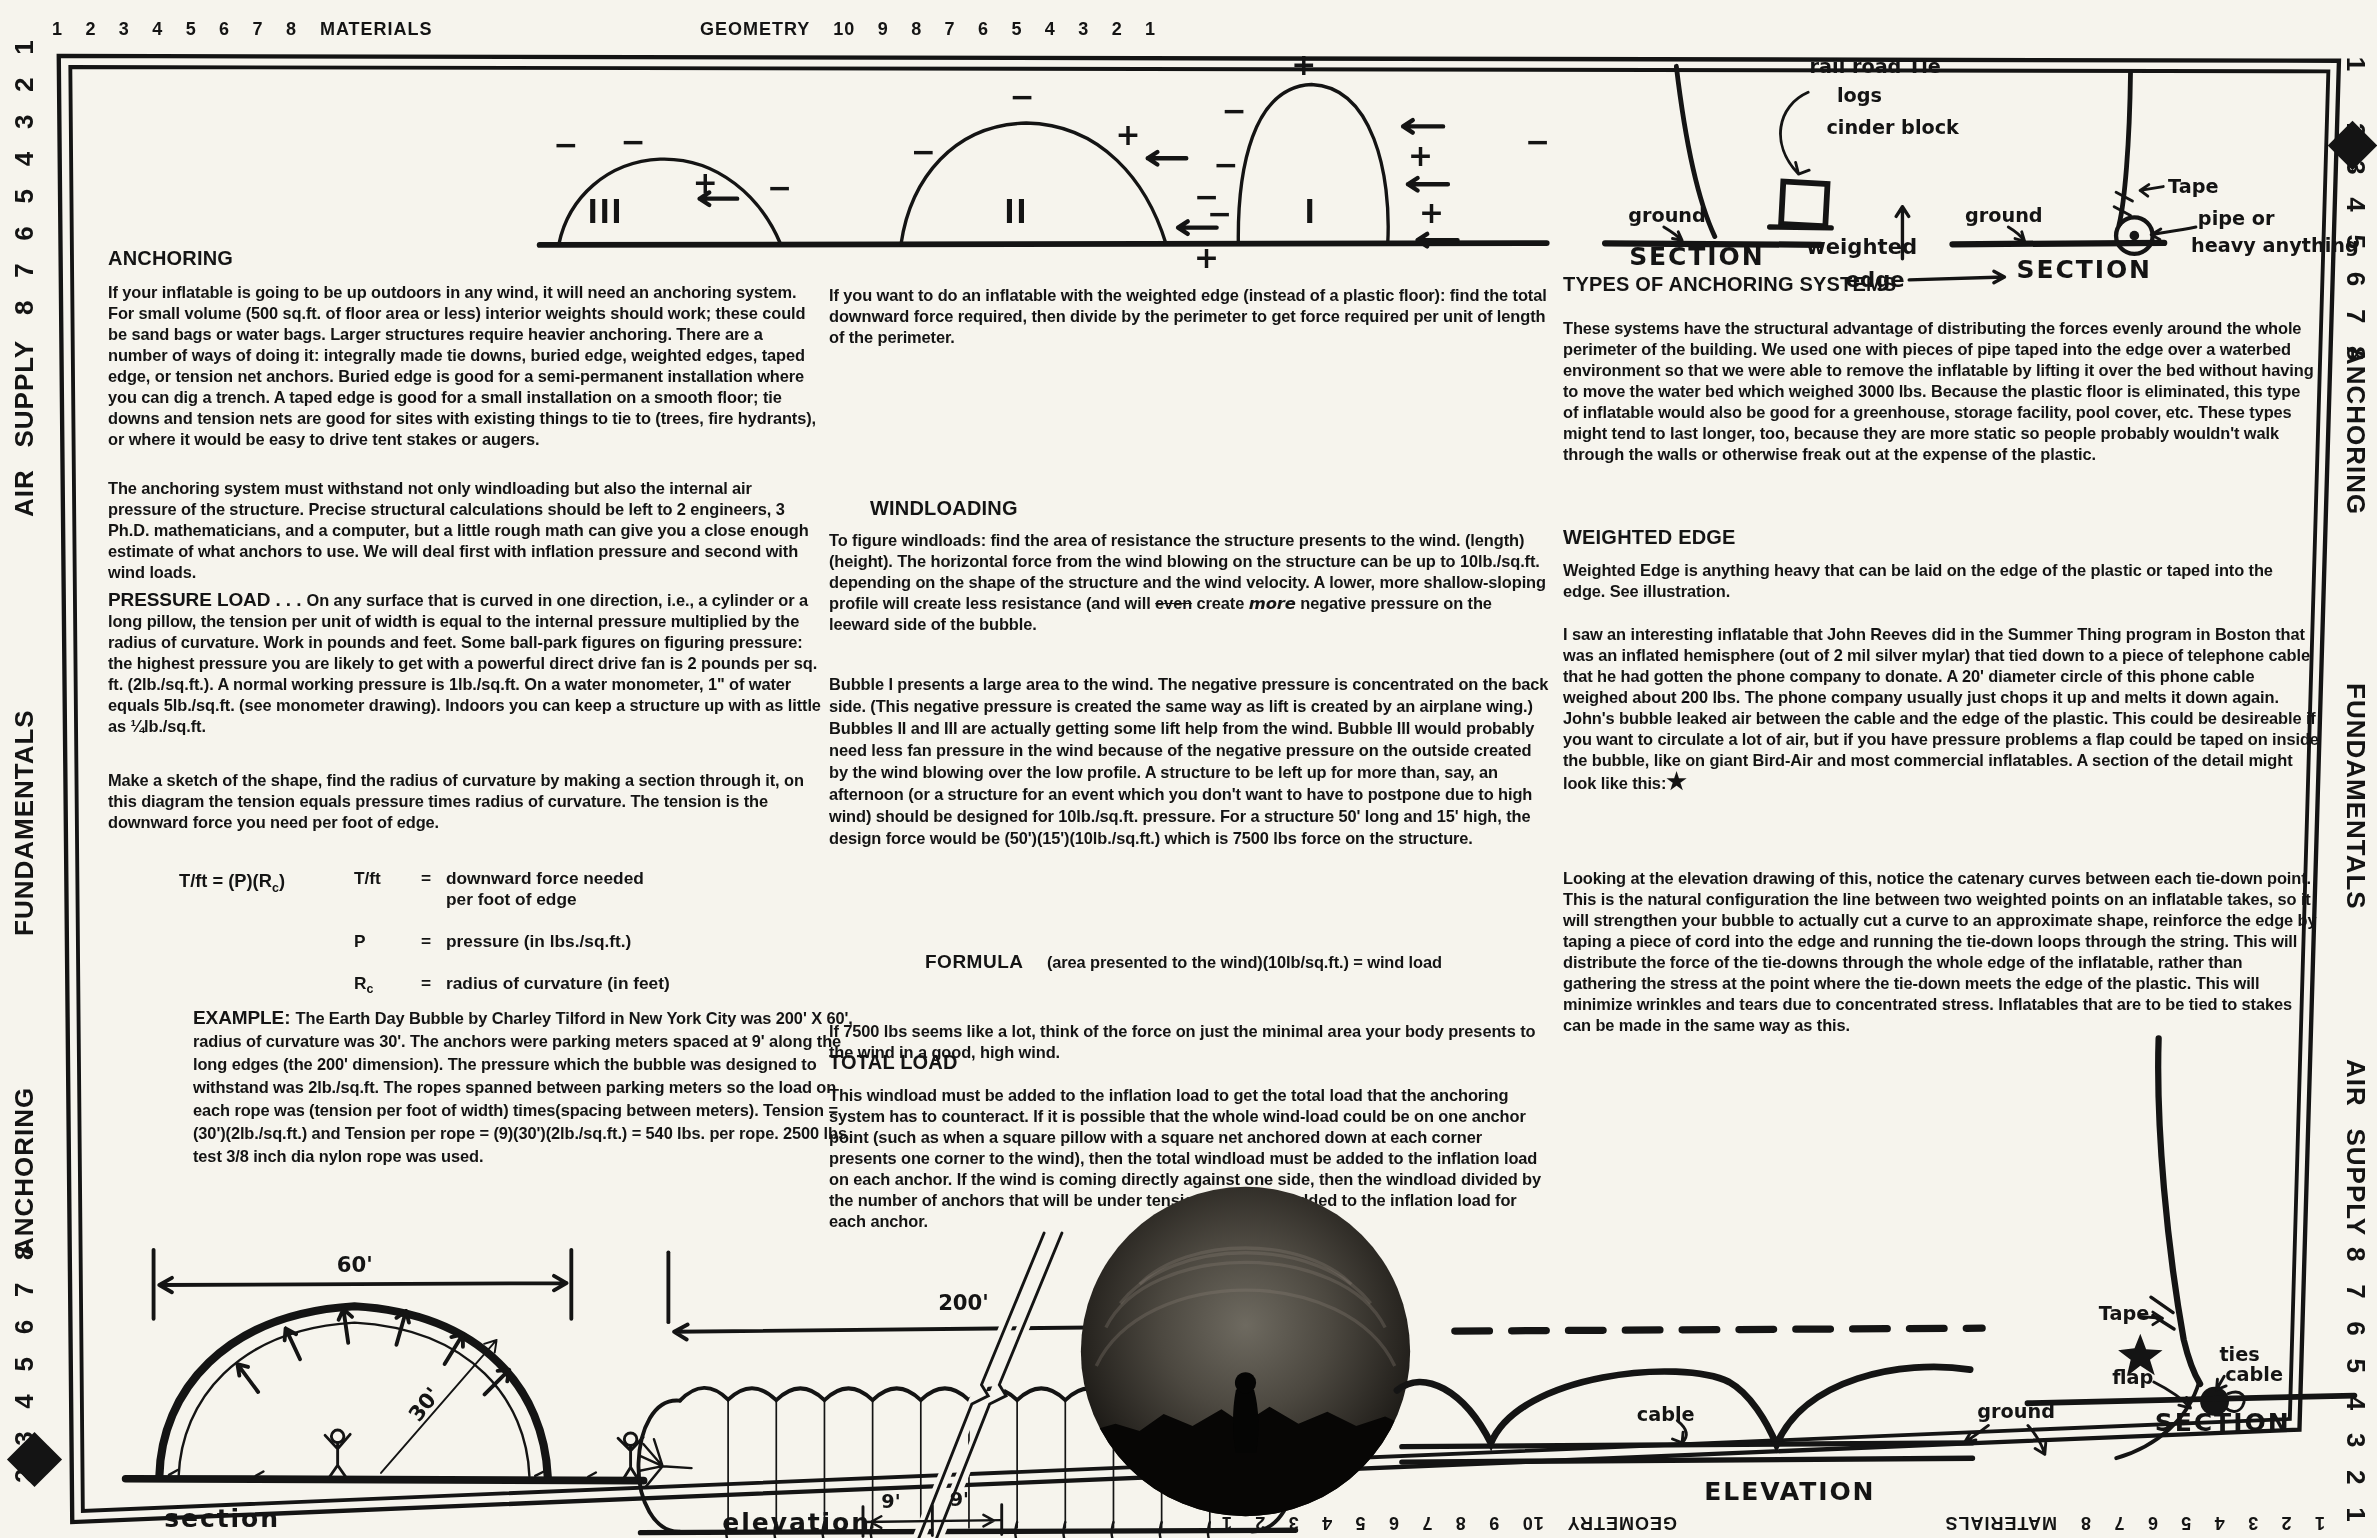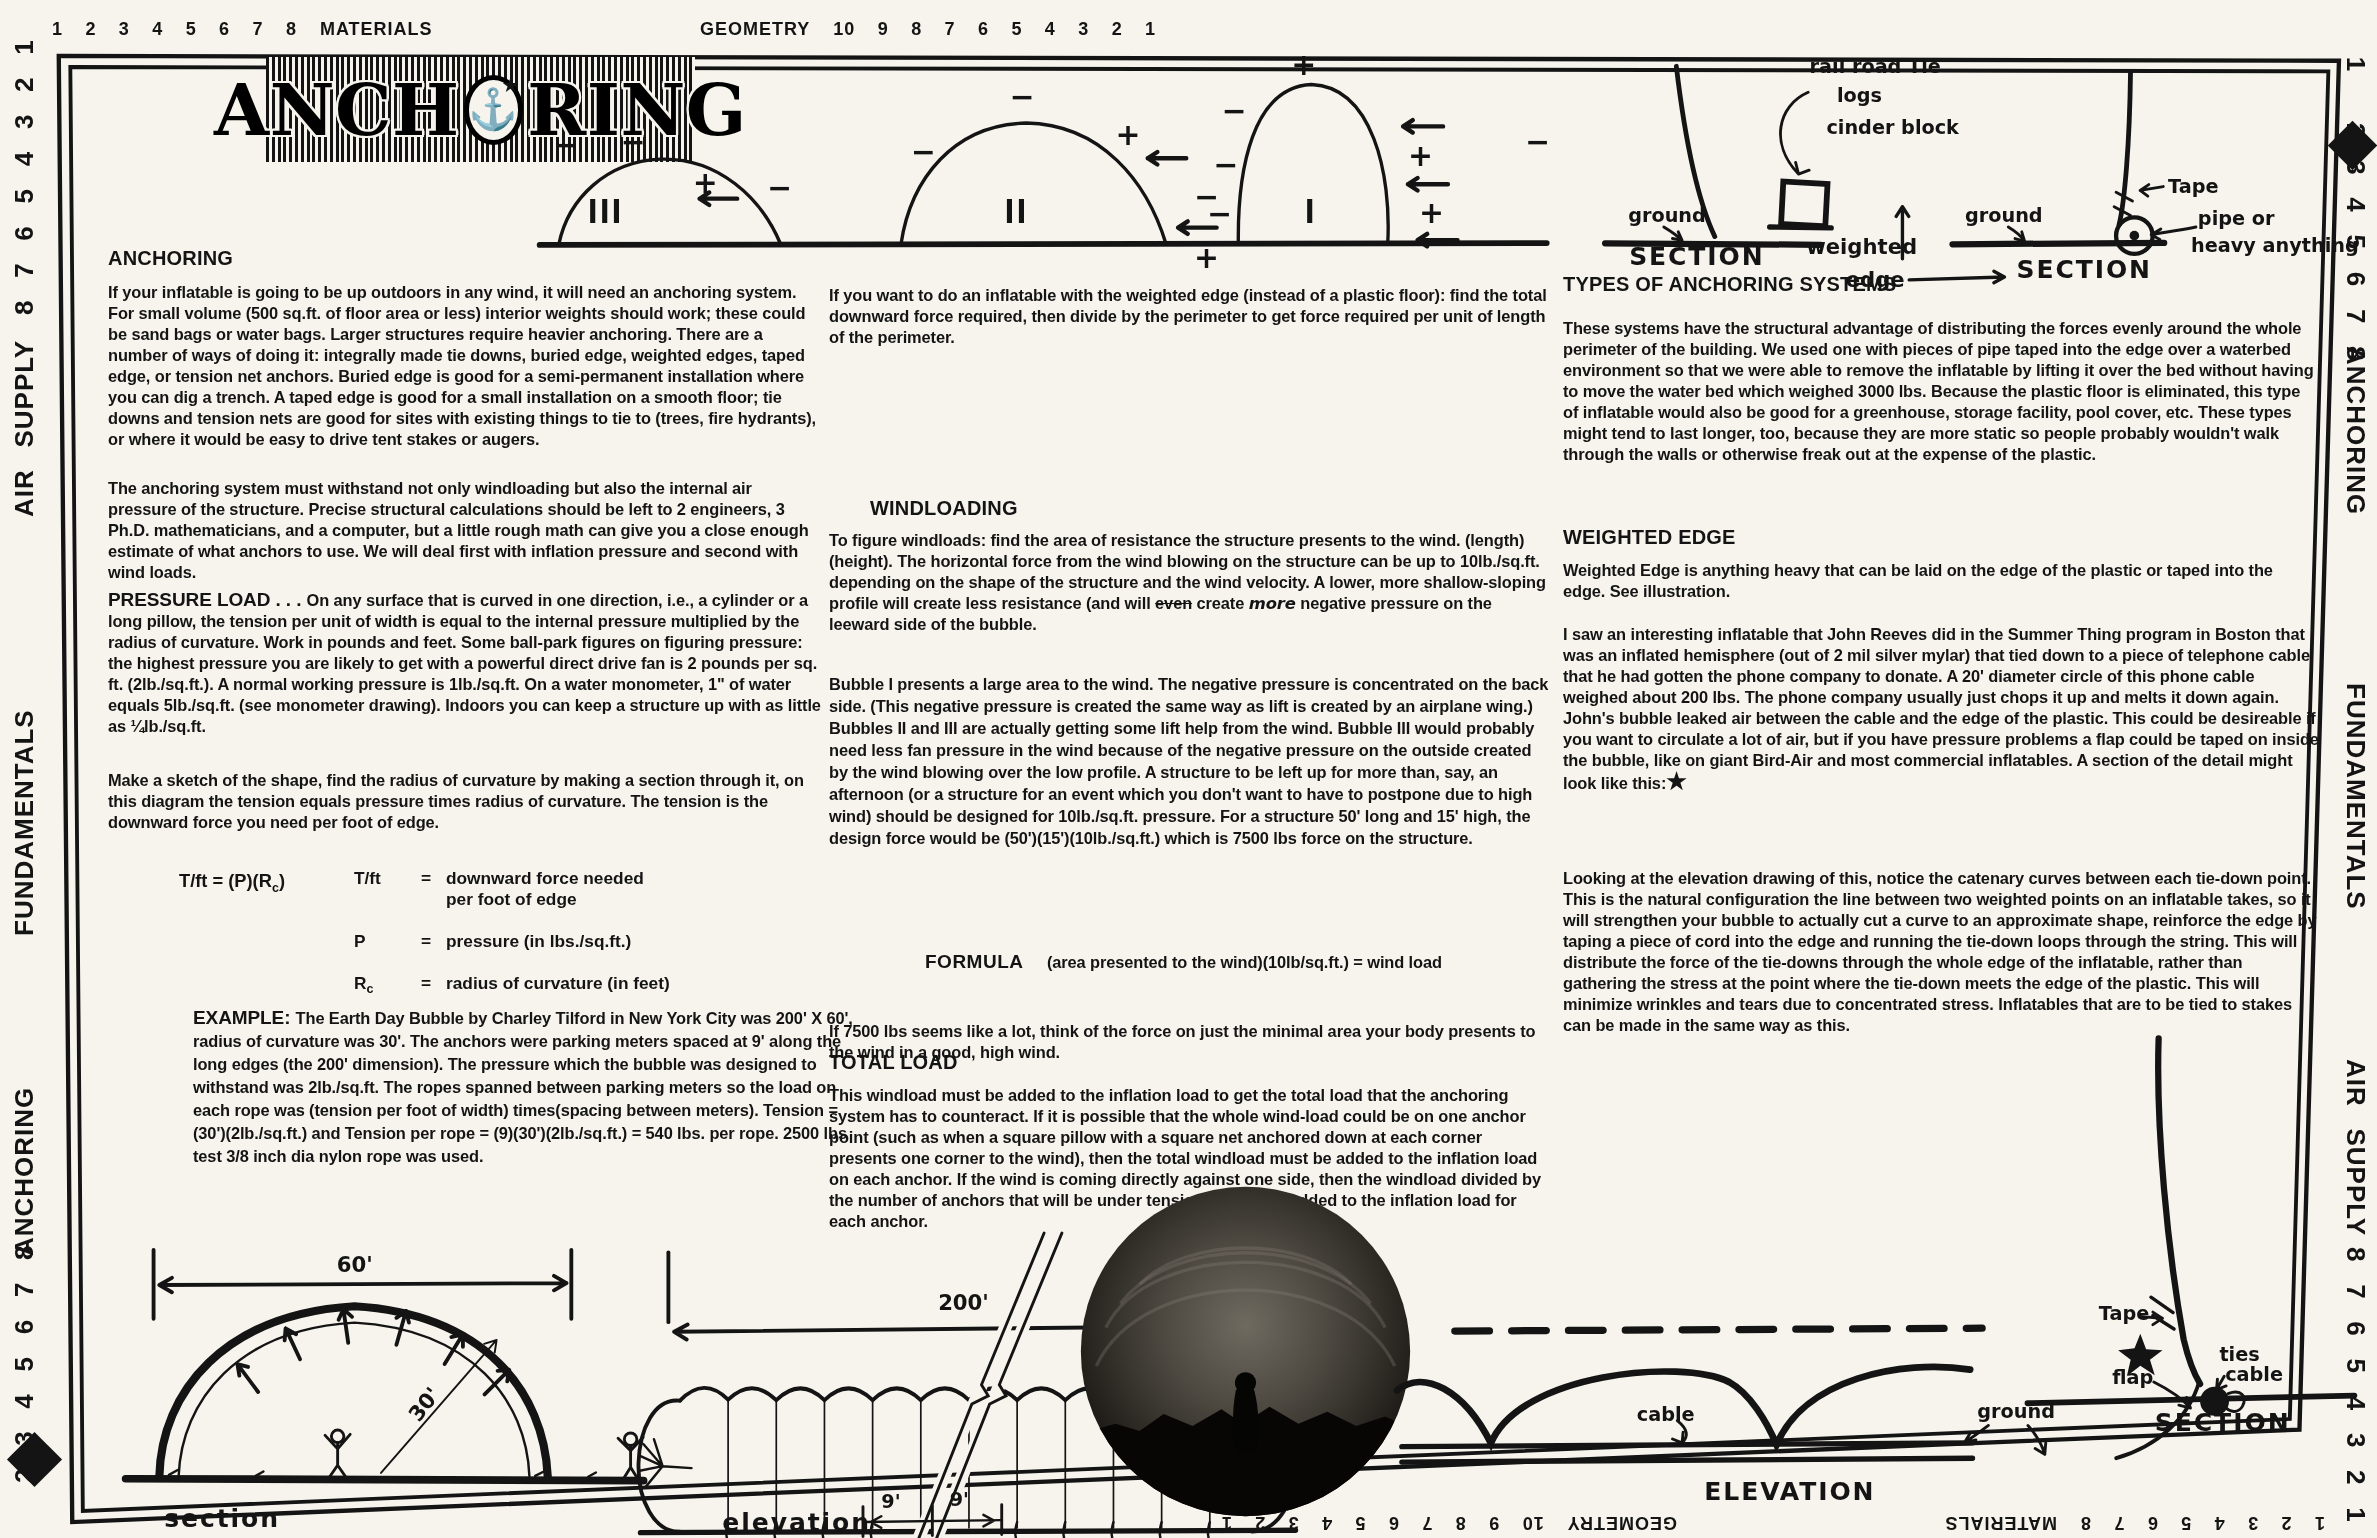--- a/index.html
+++ b/index.html
@@ -79,28 +79,20 @@
     <span style="left:72px">2 3 4 5 6 7 8</span>
     <span style="left:295px">ANCHORING</span>
     <span style="left:632px">FUNDAMENTALS</span>
     <span style="left:1008px">AIR SUPPLY</span>
     <span style="left:1196px">8 7 6 5 4 3 2 1</span>
   </div>
 
   <div class="diamond" style="left:2335px;top:128px;width:35px;height:35px;"></div>
   <div class="diamond" style="left:15.4px;top:1440px;width:39px;height:39px;"></div>
 
-  <div class="logo">
-    <span class="word">ANCH</span>
-      <span class="oc">
-        <span>⚓</span>
-        <span class="st">★</span>
-      </span>
-      <span class="word">RING</span>
-  </div>
 
   <svg style="left:530px;top:53px;" width="1036" height="222" viewBox="0 0 2150 460">
     <g fill="none" stroke="#141414" stroke-linecap="round">
       <path d="M20,398 L2110,394" stroke-width="12"></path>
       <path d="M60,396 C80,300 160,225 270,220 C390,216 480,300 520,396" stroke-width="7"></path>
       <path d="M770,396 C790,260 880,148 1030,145 C1185,148 1280,265 1320,396" stroke-width="7"></path>
       <path d="M1470,396 C1468,240 1500,70 1622,65 C1748,70 1788,250 1780,396" stroke-width="7"></path>
       <g stroke-width="9">
         <path d="M430,302 L352,302 M352,302 l20,-13 M352,302 l20,13"></path>
         <path d="M1362,218 L1282,218 M1282,218 l20,-13 M1282,218 l20,13"></path>

